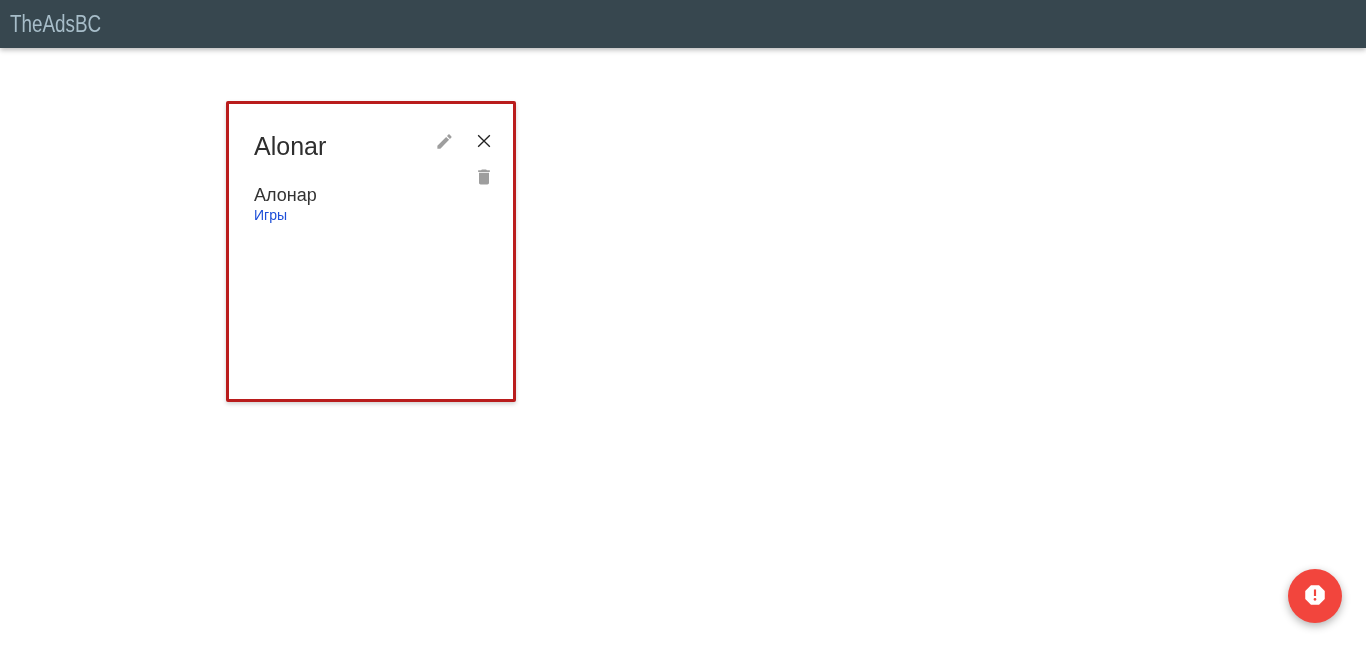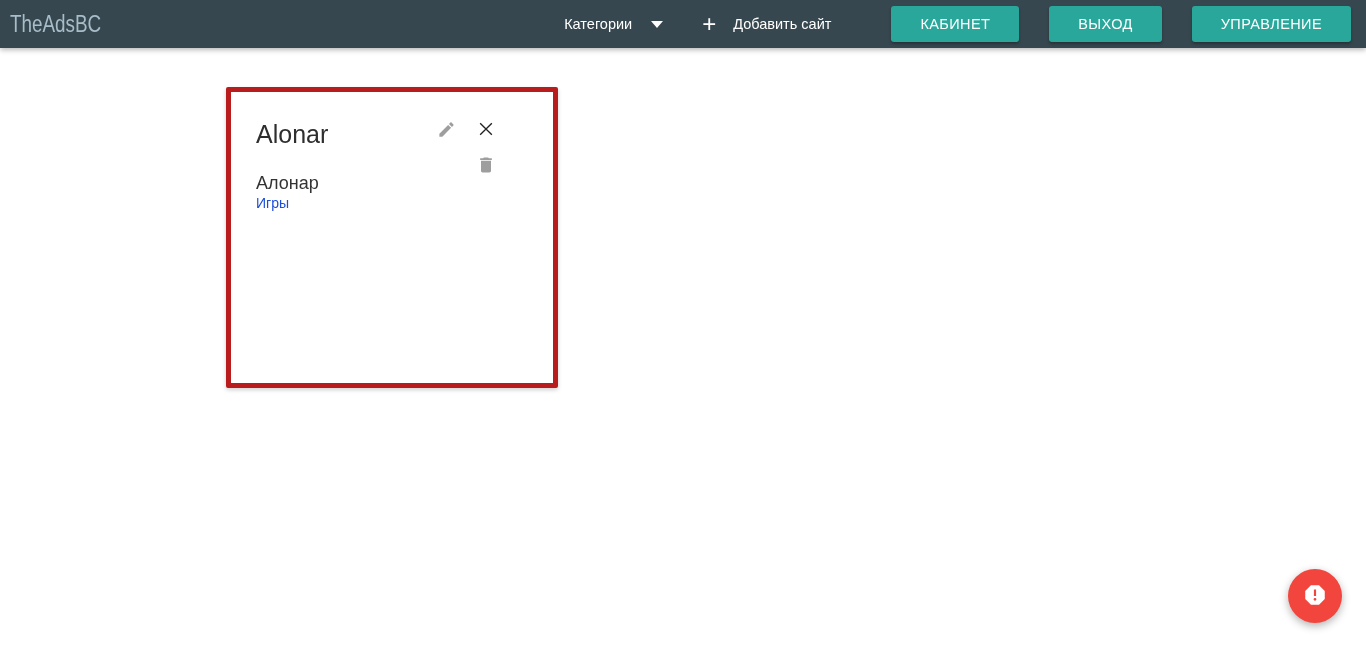--- a/index.html
+++ b/index.html
@@ -82,25 +82,25 @@
     font-weight: 500;
     letter-spacing: 0.4px;
     cursor: pointer;
     box-shadow: 0 2px 3px rgba(0,0,0,0.3);
   }
 
   
   .card {
     position: absolute;
     left: 226px;
-    top: 87px;
-    width: 332px;
+    top: 101px;
+    width: 290px;
     height: 301px;
     background: #ffffff;
-    border: 5px solid #b91c1c;
+    border: 3px solid #b91c1c;
     border-radius: 2px;
     box-shadow: 0 2px 4px rgba(0,0,0,0.18);
   }
   .card-title {
     position: absolute;
     left: 25px;
     top: 28px;
     font-size: 25px;
     font-weight: 400;
     color: #2e2e2e;
@@ -155,36 +155,20 @@
   }
 </style>
 </head>
 <body>
 
 <div class="screen">
 
   <header class="navbar">
     <div class="logo">TheAdsBC</div>
 
-    <div class="nav-group">
-
-      <div class="nav-item categories">
-        <span>Категории</span>
-        <span class="caret"></span>
-      </div>
-
-      <div class="nav-item add-site">
-        <span class="plus-icon">+</span>
-        <span>Добавить сайт</span>
-      </div>
-
-      <button class="nav-btn">КАБИНЕТ</button>
-      <button class="nav-btn">ВЫХОД</button>
-      <button class="nav-btn">УПРАВЛЕНИЕ</button>
-    </div>
   </header>
 
   <section class="card">
     <div class="card-title">Alonar</div>
 
     <button class="icon-btn edit">
       <span>
         <svg width="19" height="19" viewBox="0 0 24 24">
           <path fill="#9E9E9E" d="M3 17.25V21h3.75L17.81 9.94l-3.75-3.75L3 17.25zM20.71 7.04c.39-.39.39-1.02 0-1.41l-2.34-2.34c-.39-.39-1.02-.39-1.41 0l-1.83 1.83 3.75 3.75 1.83-1.83z"></path>
         </svg>

